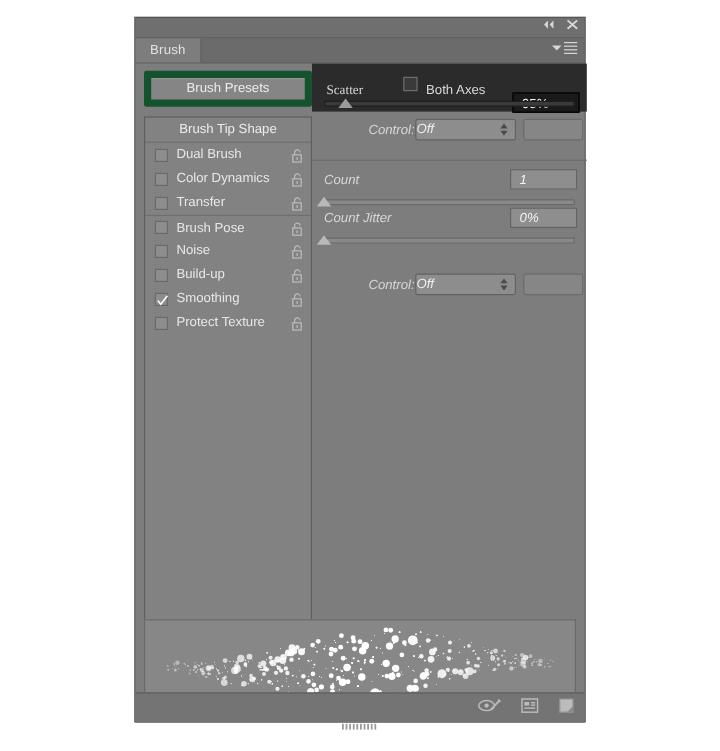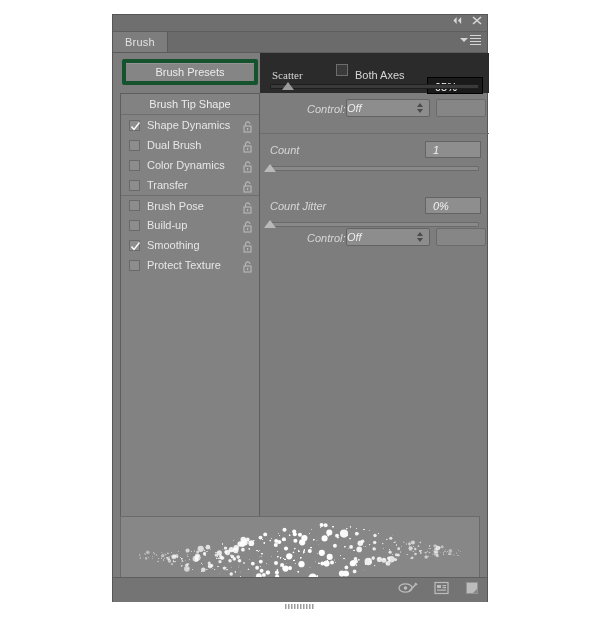--- a/index.html
+++ b/index.html
@@ -36,21 +36,21 @@
   .pm-lines{display:flex;flex-direction:column;gap:2px;}
   .pm-lines i{display:block;width:11px;height:1px;background:#d6d6d6;}
 
   
   .body{position:relative;height:549px;background:#7d7d7d;}
 
   
   .leftcol{position:absolute;left:7px;top:6px;width:140px;}
   .presets-btn{
     width:128px;height:18px;margin:0 auto 8px;display:flex;align-items:center;justify-content:center;
-    background:#858585;border:4px solid #14532d;border-radius:2px;
+    background:#858585;border:6px solid #14532d;border-radius:2px;
     color:#ececec;font-size:11px;cursor:pointer;
     box-shadow:inset 0 1px 0 rgba(255,255,255,.13);
   }
   .listbox{
     width:140px;height:426px;background:#828282;
     border:1px solid #5e5e5e;box-sizing:border-box;
   }
   .list-header{
     height:20px;display:flex;align-items:center;justify-content:center;
     color:#ececec;font-size:11px;border-bottom:1px solid #6e6e6e;
@@ -163,33 +163,20 @@
 
       <div class="leftcol">
         <div class="presets-btn">
           <span>Brush Presets</span>
         </div>
         <div class="listbox">
           <div class="list-header">
             <span>Brush Tip Shape</span>
           </div>
           <div id="option-rows">
-              <div class="row">
-                <span class="cb">
-                  <svg width="11" height="11" viewBox="0 0 11 11">
-                    <path d="M1.5 5.5 4 8.5 9.5 1.5" stroke="#ffffff" stroke-width="1.3" fill="none"></path>
-                  </svg>
-                </span>
-                <span class="row-label">Shape Dynamics</span>
-                <span class="lock"><svg width="10" height="12" viewBox="0 0 10 12">
-                    <path d="M2.5 5V3.2A2.2 2.2 0 0 1 7 3.1" fill="none" stroke="#c6c6c6" stroke-width="1.1"></path>
-                    <rect x="1" y="5" width="7" height="6" fill="none" stroke="#c6c6c6" stroke-width="1.1"></rect>
-                    <rect x="4" y="7" width="1.2" height="2.2" fill="#c6c6c6"></rect>
-                  </svg></span>
-              </div>
               <div class="row">
                 <span class="cb"></span>
                 <span class="row-label">Dual Brush</span>
                 <span class="lock"><svg width="10" height="12" viewBox="0 0 10 12">
                     <path d="M2.5 5V3.2A2.2 2.2 0 0 1 7 3.1" fill="none" stroke="#c6c6c6" stroke-width="1.1"></path>
                     <rect x="1" y="5" width="7" height="6" fill="none" stroke="#c6c6c6" stroke-width="1.1"></rect>
                     <rect x="4" y="7" width="1.2" height="2.2" fill="#c6c6c6"></rect>
                   </svg></span>
               </div>
               <div class="row">
@@ -206,20 +193,29 @@
                 <span class="row-label">Transfer</span>
                 <span class="lock"><svg width="10" height="12" viewBox="0 0 10 12">
                     <path d="M2.5 5V3.2A2.2 2.2 0 0 1 7 3.1" fill="none" stroke="#c6c6c6" stroke-width="1.1"></path>
                     <rect x="1" y="5" width="7" height="6" fill="none" stroke="#c6c6c6" stroke-width="1.1"></rect>
                     <rect x="4" y="7" width="1.2" height="2.2" fill="#c6c6c6"></rect>
                   </svg></span>
               </div>
               <div class="row sep">
                 <span class="cb"></span>
                 <span class="row-label">Brush Pose</span>
+                <span class="lock"><svg width="10" height="12" viewBox="0 0 10 12">
+                    <path d="M2.5 5V3.2A2.2 2.2 0 0 1 7 3.1" fill="none" stroke="#c6c6c6" stroke-width="1.1"></path>
+                    <rect x="1" y="5" width="7" height="6" fill="none" stroke="#c6c6c6" stroke-width="1.1"></rect>
+                    <rect x="4" y="7" width="1.2" height="2.2" fill="#c6c6c6"></rect>
+                  </svg></span>
+              </div>
+              <div class="row">
+                <span class="cb"></span>
+                <span class="row-label">Noise</span>
                 <span class="lock"><svg width="10" height="12" viewBox="0 0 10 12">
                     <path d="M2.5 5V3.2A2.2 2.2 0 0 1 7 3.1" fill="none" stroke="#c6c6c6" stroke-width="1.1"></path>
                     <rect x="1" y="5" width="7" height="6" fill="none" stroke="#c6c6c6" stroke-width="1.1"></rect>
                     <rect x="4" y="7" width="1.2" height="2.2" fill="#c6c6c6"></rect>
                   </svg></span>
               </div>
               <div class="row">
                 <span class="cb"></span>
                 <span class="row-label">Build-up</span>
                 <span class="lock"><svg width="10" height="12" viewBox="0 0 10 12">
@@ -287,21 +283,21 @@
 
         <div class="ctl-row" style="top:88px;height:34px;">
           <span class="lbl" style="position:absolute;left:10px;top:3px;">Count</span>
           <div class="valbox" style="left:165px;top:0;">
             <span>1</span>
           </div>
           <div class="track" style="left:8px;top:25px;width:211px;"></div>
           <div class="thumb" style="left:4px;top:23px;"></div>
         </div>
 
-        <div class="ctl-row" style="top:144px;height:34px;">
+        <div class="ctl-row" style="top:120px;height:34px;">
           <span class="lbl" style="position:absolute;left:10px;top:3px;">Count Jitter</span>
           <div class="valbox" style="left:165px;top:0;">
             <span>0%</span>
           </div>
           <div class="track" style="left:8px;top:25px;width:211px;"></div>
           <div class="thumb" style="left:4px;top:23px;"></div>
         </div>
 
         <div class="ctl-row" style="top:175px;height:24px;">
           <span class="lbl" style="position:absolute;left:47px;top:4px;">Control:</span>

